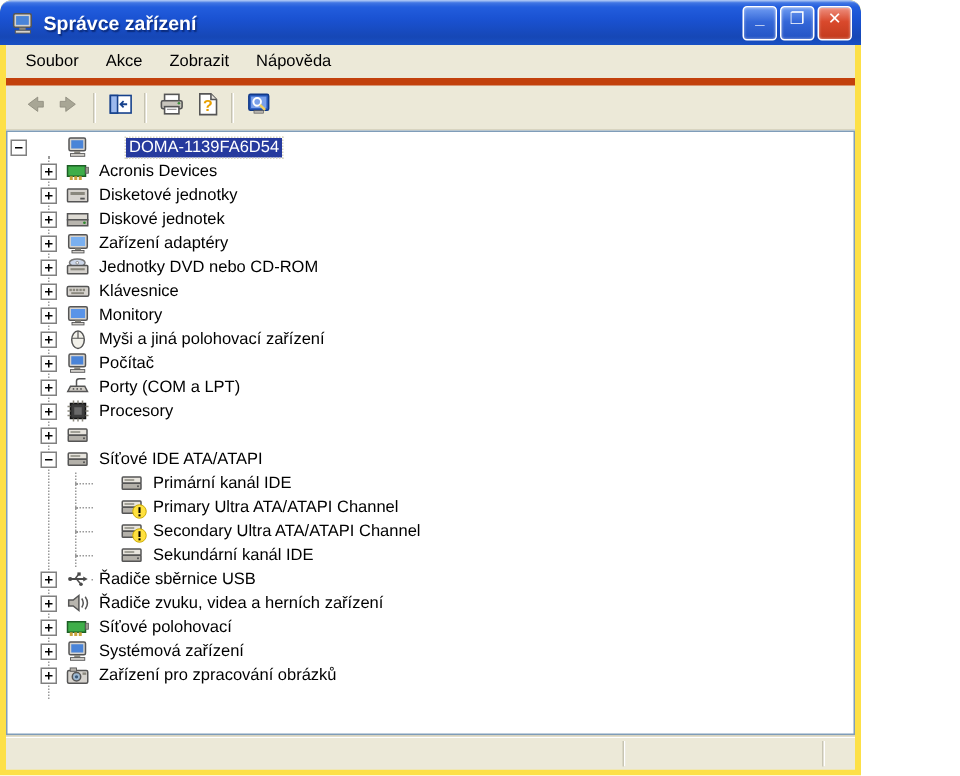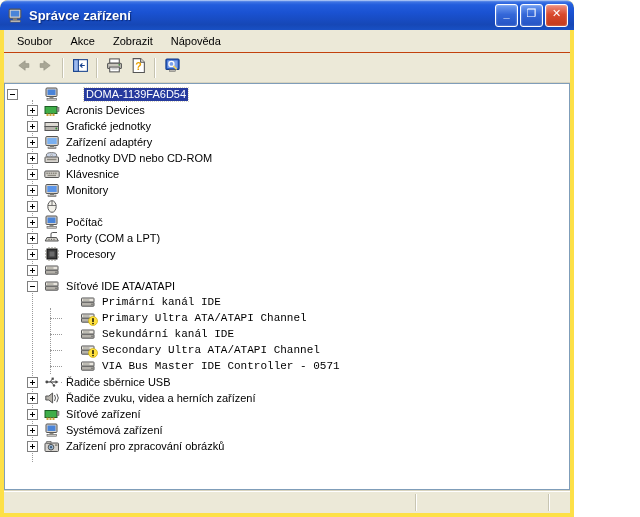--- a/index.html
+++ b/index.html
@@ -12,31 +12,31 @@
   .title-icon{width:17px;height:17px;margin:0 5px 0 7px;flex:0 0 auto;}
   .title-text{color:#fff;font-weight:bold;font-size:13px;text-shadow:1px 1px 1px #0a2a7a;flex:1;white-space:nowrap;}
   .winbtns{display:flex;gap:2px;margin-right:6px;}
   .winbtn{width:21px;height:21px;border-radius:3px;border:1px solid #fff;color:#fff;font-size:11px;line-height:19px;
     text-align:center;font-weight:bold;cursor:default;
     background:linear-gradient(180deg,#6f9cf2 0%,#3467d8 45%,#2353c4 100%);box-shadow:inset 0 0 2px rgba(255,255,255,.6);}
   .winbtn.close{background:linear-gradient(180deg,#ee9080 0%,#d9492c 45%,#c23a1c 100%);}
   .winbtn .glyph{display:block;transform:translateY(-1px);}
   
   .chrome{position:absolute;left:4px;right:4px;top:30px;bottom:4px;background:#ece9d8;display:flex;flex-direction:column;}
-  .menubar{height:22px;display:flex;align-items:center;padding-left:4px;border-bottom:1px solid #c2410c;}
+  .menubar{height:22px;display:flex;align-items:center;padding-left:4px;border-bottom:5px solid #c2410c;}
   .menu-item{padding:2px 9px 3px 9px;font-size:11px;color:#000;cursor:default;}
   .toolbar{height:29px;display:flex;align-items:center;padding-left:6px;border-bottom:1px solid #d8d4c0;box-shadow:0 1px 0 #fff;}
   .tb-btn{width:24px;height:22px;display:flex;align-items:center;justify-content:center;}
   .tb-btn svg{width:17px;height:17px;}
   .tb-sep{width:1px;height:20px;background:#c6c3b0;border-right:1px solid #fff;margin:0 4px;}
   
   .treeview{flex:1;margin:0;background:#fff;border:1px solid #7f9db9;position:relative;overflow:hidden;}
   .tree-inner{position:absolute;inset:0;padding-top:2px;}
   .tree-row{height:16px;display:flex;align-items:center;font-size:11px;white-space:nowrap;position:relative;}
-  .indent0{padding-left:2px;gap:20px;} .indent1{padding-left:22px;} .indent2{padding-left:58px;font-family:Liberation Mono, monospace;}
+  .indent0{padding-left:2px;gap:20px;} .indent1{padding-left:22px;} .indent2{padding-left:58px;}
   .expander{width:9px;height:9px;border:1px solid #808080;background:#fff;flex:0 0 auto;position:relative;margin-right:6px;z-index:2;}
   .expander::before{content:"";position:absolute;left:2px;top:4px;width:5px;height:1px;background:#000;}
   .expander.plus::after{content:"";position:absolute;left:4px;top:2px;width:1px;height:5px;background:#000;}
   .expander.none{visibility:hidden;}
   .node-icon{width:16px;height:16px;flex:0 0 auto;margin-right:4px;position:relative;z-index:2;background:#fff;}
   .node-icon svg{width:16px;height:16px;display:block;}
   .warn-badge{position:absolute;right:-2px;bottom:0px;width:10px;height:10px;}
   .warn-badge svg{width:10px;height:10px;display:block;}
   .node-label{padding:0 2px;line-height:13px;}
   .node-label.selected{background:#263a9e;color:#fff;outline:1px dotted #d8d4c0;}
@@ -149,26 +149,37 @@
                 <rect x="8.5" y="11.5" width="2" height="2.5" fill="#caa43c"></rect>
                 <rect x="13" y="5.5" width="2" height="4" fill="#9a978e" stroke="#555" stroke-width="0.5"></rect>
               </svg>
             </span>
             <span class="node-label">Acronis Devices</span>
           </div>
           <div class="tree-row indent1">
             <span class="expander plus"></span>
             <span class="node-icon">
               <svg viewBox="0 0 16 16" xmlns="http://www.w3.org/2000/svg">
+                <rect x="1" y="4" width="13.5" height="8.5" rx="0.5" fill="#d6d3ce" stroke="#555"></rect>
+                <rect x="3" y="6" width="9.5" height="2" fill="#8a887e"></rect>
+                <rect x="9.5" y="9.8" width="3" height="1.2" fill="#555"></rect>
+              </svg>
+            </span>
+            <span class="node-label">Disketové jednotky</span>
+          </div>
+          <div class="tree-row indent1">
+            <span class="expander plus"></span>
+            <span class="node-icon">
+              <svg viewBox="0 0 16 16" xmlns="http://www.w3.org/2000/svg">
                 <rect x="1" y="4.5" width="13.5" height="4" fill="#dedbd4" stroke="#555"></rect>
                 <rect x="1" y="8.5" width="13.5" height="4" fill="#b8b5ae" stroke="#555"></rect>
                 <circle cx="12.3" cy="10.5" r="0.9" fill="#2a8a2a"></circle>
               </svg>
             </span>
-            <span class="node-label">Grafické jednotky</span>
+            <span class="node-label">Diskové jednotek</span>
           </div>
           <div class="tree-row indent1">
             <span class="expander plus"></span>
             <span class="node-icon">
               <svg viewBox="0 0 16 16" xmlns="http://www.w3.org/2000/svg">
                 <rect x="1.8" y="2.5" width="12.4" height="9" rx="1" fill="#d6d3ce" stroke="#555"></rect>
                 <rect x="3.3" y="4" width="9.4" height="6" fill="#7ab0f0"></rect>
                 <rect x="6" y="11.6" width="4" height="1.4" fill="#8a887e"></rect>
                 <rect x="4" y="13" width="8" height="1.6" fill="#d6d3ce" stroke="#555" stroke-width="0.6"></rect>
               </svg>
@@ -218,20 +229,21 @@
           </div>
           <div class="tree-row indent1">
             <span class="expander plus"></span>
             <span class="node-icon">
               <svg viewBox="0 0 16 16" xmlns="http://www.w3.org/2000/svg">
                 <ellipse cx="8" cy="8.5" rx="4.2" ry="5.8" fill="#f2f1ea" stroke="#555"></ellipse>
                 <line x1="8" y1="2.8" x2="8" y2="7.5" stroke="#555" stroke-width="0.8"></line>
                 <line x1="4" y1="7.5" x2="12" y2="7.5" stroke="#555" stroke-width="0.8"></line>
               </svg>
             </span>
+            <span class="node-label">Myši a jiná polohovací zařízení</span>
           </div>
           <div class="tree-row indent1">
             <span class="expander plus"></span>
             <span class="node-icon">
               <svg viewBox="0 0 16 16" xmlns="http://www.w3.org/2000/svg">
                 <rect x="2" y="2" width="11" height="8.5" rx="1" fill="#d6d3ce" stroke="#555"></rect>
                 <rect x="3.5" y="3.5" width="8" height="5.5" fill="#4a84d8"></rect>
                 <rect x="5.5" y="10.8" width="4" height="1.6" fill="#8a887e"></rect>
                 <rect x="3" y="12.4" width="9.5" height="1.8" fill="#d6d3ce" stroke="#555" stroke-width="0.6"></rect>
               </svg>
@@ -333,53 +345,41 @@
           </div>
           <div class="tree-row indent2">
             <span class="expander none"></span>
             <span class="node-icon">
               <svg viewBox="0 0 16 16" xmlns="http://www.w3.org/2000/svg">
                 <rect x="1.5" y="4" width="12.5" height="4.2" rx="0.6" fill="#e8e5de" stroke="#555"></rect>
                 <rect x="1.5" y="8.2" width="12.5" height="4" rx="0.6" fill="#b4b1aa" stroke="#555"></rect>
                 <line x1="3" y1="6" x2="9.5" y2="6" stroke="#8a887e" stroke-width="0.9"></line>
                 <circle cx="12" cy="10.2" r="0.7" fill="#555"></circle>
               </svg>
-            </span>
-            <span class="node-label">Sekundární kanál IDE</span>
-          </div>
-          <div class="tree-row indent2">
-            <span class="expander none"></span>
-            <span class="node-icon">
-              <svg viewBox="0 0 16 16" xmlns="http://www.w3.org/2000/svg">
-                <rect x="1.5" y="4" width="12.5" height="4.2" rx="0.6" fill="#e8e5de" stroke="#555"></rect>
-                <rect x="1.5" y="8.2" width="12.5" height="4" rx="0.6" fill="#b4b1aa" stroke="#555"></rect>
-                <line x1="3" y1="6" x2="9.5" y2="6" stroke="#8a887e" stroke-width="0.9"></line>
-                <circle cx="12" cy="10.2" r="0.7" fill="#555"></circle>
-              </svg>
               <span class="warn-badge">
                 <svg viewBox="0 0 16 16" xmlns="http://www.w3.org/2000/svg">
                   <circle cx="8" cy="8" r="7.2" fill="#ffe13e" stroke="#c8a800"></circle>
                   <rect x="6.9" y="3.4" width="2.2" height="6.2" fill="#000"></rect>
                   <rect x="6.9" y="11" width="2.2" height="2.2" fill="#000"></rect>
                 </svg>
               </span>
             </span>
             <span class="node-label">Secondary Ultra ATA/ATAPI Channel</span>
           </div>
           <div class="tree-row indent2">
             <span class="expander none"></span>
             <span class="node-icon">
               <svg viewBox="0 0 16 16" xmlns="http://www.w3.org/2000/svg">
                 <rect x="1.5" y="4" width="12.5" height="4.2" rx="0.6" fill="#e8e5de" stroke="#555"></rect>
                 <rect x="1.5" y="8.2" width="12.5" height="4" rx="0.6" fill="#b4b1aa" stroke="#555"></rect>
                 <line x1="3" y1="6" x2="9.5" y2="6" stroke="#8a887e" stroke-width="0.9"></line>
                 <circle cx="12" cy="10.2" r="0.7" fill="#555"></circle>
               </svg>
             </span>
-            <span class="node-label">VIA Bus Master IDE Controller - 0571</span>
+            <span class="node-label">Sekundární kanál IDE</span>
           </div>
           <div class="tree-row indent1">
             <span class="expander plus"></span>
             <span class="node-icon">
               <svg viewBox="0 0 16 16" xmlns="http://www.w3.org/2000/svg">
                 <circle cx="2.8" cy="8" r="1.4" fill="#4a4a4a"></circle>
                 <line x1="3.5" y1="8" x2="12.5" y2="8" stroke="#4a4a4a" stroke-width="1.2"></line>
                 <path d="M14.5 8 l-3 -1.7 v3.4 z" fill="#4a4a4a"></path>
                 <line x1="6" y1="8" x2="8.2" y2="5.2" stroke="#4a4a4a" stroke-width="1"></line>
                 <rect x="7.6" y="3.6" width="2.2" height="2.2" fill="#4a4a4a"></rect>
@@ -404,21 +404,21 @@
             <span class="expander plus"></span>
             <span class="node-icon">
               <svg viewBox="0 0 16 16" xmlns="http://www.w3.org/2000/svg">
                 <rect x="1" y="4.5" width="12" height="7" fill="#3fae49" stroke="#1c5e24"></rect>
                 <rect x="2.5" y="11.5" width="2" height="2.5" fill="#caa43c"></rect>
                 <rect x="5.5" y="11.5" width="2" height="2.5" fill="#caa43c"></rect>
                 <rect x="8.5" y="11.5" width="2" height="2.5" fill="#caa43c"></rect>
                 <rect x="13" y="5.5" width="2" height="4" fill="#9a978e" stroke="#555" stroke-width="0.5"></rect>
               </svg>
             </span>
-            <span class="node-label">Síťové zařízení</span>
+            <span class="node-label">Síťové polohovací</span>
           </div>
           <div class="tree-row indent1">
             <span class="expander plus"></span>
             <span class="node-icon">
               <svg viewBox="0 0 16 16" xmlns="http://www.w3.org/2000/svg">
                 <rect x="2" y="2" width="11" height="8.5" rx="1" fill="#d6d3ce" stroke="#555"></rect>
                 <rect x="3.5" y="3.5" width="8" height="5.5" fill="#4a84d8"></rect>
                 <rect x="5.5" y="10.8" width="4" height="1.6" fill="#8a887e"></rect>
                 <rect x="3" y="12.4" width="9.5" height="1.8" fill="#d6d3ce" stroke="#555" stroke-width="0.6"></rect>
               </svg>

